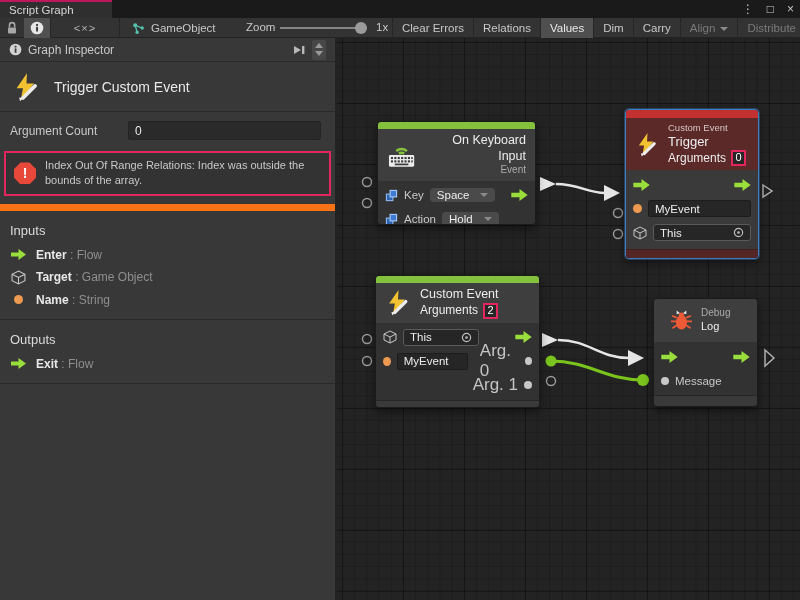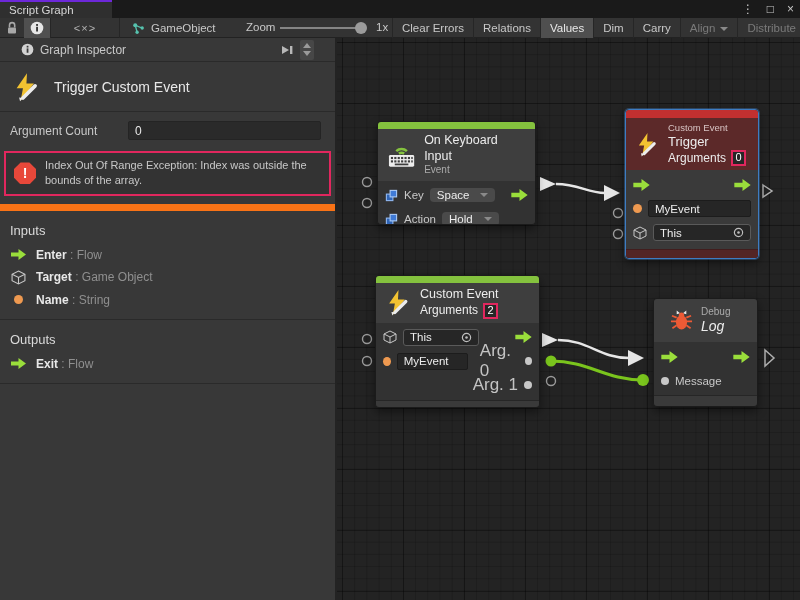--- a/index.html
+++ b/index.html
@@ -1,21 +1,21 @@
 <!DOCTYPE html>
 <html><head>
 <meta charset="utf-8">
 <style>
   html,body{margin:0;padding:0;background:#191919;}
   *{box-sizing:border-box;font-family:"Liberation Sans",sans-serif;}
   .frame{position:relative;width:800px;height:600px;background:#383838;overflow:hidden;}
 
   
   .tabbar{position:absolute;left:0;top:0;width:800px;height:18px;background:#1a1a1a;}
-  .tab{position:absolute;left:0;top:0;width:112px;height:18px;background:#2f2f2f;border-top:2px solid #6d28d9;color:#d6d6d6;font-size:11.5px;padding:2px 16px 0 9px;}
+  .tab{position:absolute;left:0;top:0;width:112px;height:18px;background:#2f2f2f;border-top:2px solid #be185d;color:#d6d6d6;font-size:11.5px;padding:2px 16px 0 9px;}
   .win-controls{position:absolute;right:6px;top:0;height:18px;display:flex;gap:13px;align-items:center;color:#c6c6c6;font-size:12px;}
   .win-controls span{cursor:default;line-height:18px;}
 
   
   .toolbar{position:absolute;left:0;top:18px;width:800px;height:20px;background:#333333;border-bottom:1px solid #222;font-size:11.5px;color:#c8c8c8;}
   .tb-cell{position:absolute;top:0;height:20px;display:flex;align-items:center;justify-content:center;}
   .tb-lock{left:0;width:24px;}
   .tb-info{left:24px;width:26px;background:#505050;}
   .tb-code{left:50px;width:70px;border-left:1px solid #262626;border-right:1px solid #262626;color:#b4b4b4;font-size:11px;letter-spacing:1px;}
   .go-chip{position:absolute;left:132px;top:0;height:20px;display:flex;align-items:center;gap:6px;}
@@ -24,21 +24,21 @@
   .zoom-handle{position:absolute;left:355px;top:4px;width:12px;height:12px;border-radius:50%;background:#9b9b9b;}
   .zoom-val{position:absolute;left:376px;top:3px;}
   .tb-group{position:absolute;left:392px;right:0;top:0;height:20px;display:flex;}
   .tb-btn{height:20px;line-height:20px;padding:0 9px;border-left:1px solid #262626;white-space:nowrap;color:#c8c8c8;}
   .tb-btn.active{background:#4f4f4f;color:#e8e8e8;}
   .tb-btn.disabled{color:#7a7a7a;}
   .caret{display:inline-block;width:0;height:0;border-left:4px solid transparent;border-right:4px solid transparent;border-top:4px solid #8a8a8a;margin-left:5px;vertical-align:middle;}
 
   
   .inspector{position:absolute;left:0;top:38px;width:337px;height:562px;background:#383838;border-right:2px solid #232323;}
-  .insp-header{height:24px;display:flex;align-items:center;gap:6px;padding:0 21px;border-bottom:1px solid #2a2a2a;color:#c8c8c8;font-size:12px;}
+  .insp-header{height:24px;display:flex;align-items:center;gap:6px;padding:0 9px;border-bottom:1px solid #2a2a2a;color:#c8c8c8;font-size:12px;}
   .insp-header .ihtitle{flex:1;}
   .spinner{width:14px;height:20px;background:#474747;border-radius:2px;display:flex;flex-direction:column;align-items:center;justify-content:center;gap:3px;}
   .tri-up{width:0;height:0;border-left:4px solid transparent;border-right:4px solid transparent;border-bottom:5px solid #9a9a9a;}
   .tri-down{width:0;height:0;border-left:4px solid transparent;border-right:4px solid transparent;border-top:5px solid #9a9a9a;}
   .insp-title{display:flex;align-items:center;gap:12px;padding:10px 12px;height:50px;border-bottom:1px solid #2a2a2a;color:#e8e8e8;font-size:14px;}
   .insp-argrow{display:flex;align-items:center;padding:9px 14px 7px 10px;}
   .insp-argrow label{flex:0 0 118px;font-size:12px;color:#c8c8c8;}
   .insp-input{flex:1;height:19px;background:#2a2a2a;border:1px solid #242424;border-radius:2px;color:#e8e8e8;font-size:12px;padding:0 6px;outline:none;}
   .insp-error{margin:4px 4px 8px 4px;border:2px solid #E1275E;background:#333;display:flex;gap:9px;padding:5px 8px;align-items:center;}
   .insp-error .etext{font-size:11px;color:#c8c8c8;line-height:1.4;}
@@ -175,21 +175,21 @@
       <span>Trigger Custom Event</span>
     </div>
 
     <div class="insp-argrow">
       <label>Argument Count</label>
       <input class="insp-input" type="text" value="0" style="">
     </div>
 
     <div class="insp-error">
       <div class="octagon">!</div>
-      <div class="etext">Index Out Of Range Exception: Index was outside the bounds of the array.</div>
+      <div class="etext">Index Out Of Range Relations: Index was outside the bounds of the array.</div>
     </div>
 
     <div class="insp-sect">
       <div class="section-h">Inputs</div>
       <div class="port-row">
         <span class="icon-cell">
             <svg width="15" height="11" viewBox="0 0 15 11">
               <path d="M0 3.5 h7.5 V0 L15 5.5 L7.5 11 V7.5 H0 Z" fill="#9ADE3B"></path>
             </svg>
           </span>
@@ -246,21 +246,21 @@
       <circle cx="281" cy="175" r="4.5" fill="none" stroke="#9a9a9a" stroke-width="1.4"></circle>
       <circle cx="281" cy="196" r="4.5" fill="none" stroke="#9a9a9a" stroke-width="1.4"></circle>
       <circle cx="30" cy="301" r="4.5" fill="none" stroke="#9a9a9a" stroke-width="1.4"></circle>
       <circle cx="30" cy="323" r="4.5" fill="none" stroke="#9a9a9a" stroke-width="1.4"></circle>
       <circle cx="214" cy="343" r="4.5" fill="none" stroke="#9a9a9a" stroke-width="1.4"></circle>
 
       <polygon points="426,147 435,153 426,159" fill="none" stroke="#b0b0b0" stroke-width="1.5"></polygon>
       <polygon points="428,312 437,320 428,328" fill="none" stroke="#b0b0b0" stroke-width="1.5"></polygon>
     </svg>
 
-    <div class="node" style="left:40px;top:83px;width:159px;height:104px;">
+    <div class="node" style="left:40px;top:83px;width:159px;height:104px;text-align:right;">
       <div class="colorbar" style="background:#84C23E;"></div>
       <div class="nhead">
         <svg width="30" height="26" viewBox="0 0 30 26">
           <path d="M9.5 9 A8 8 0 0 1 20.5 9" fill="none" stroke="#84C23E" stroke-width="2.6"></path>
           <path d="M12.3 11.6 A4.6 4.6 0 0 1 17.7 11.6" fill="none" stroke="#84C23E" stroke-width="2.6"></path>
           <rect x="2" y="13" width="26" height="12" rx="1.5" fill="#ededed"></rect>
           <g fill="#3d3d3d">
               <rect x="4" y="15" width="2.2" height="2.2"></rect>
               <rect x="7.5" y="15" width="2.2" height="2.2"></rect>
               <rect x="11" y="15" width="2.2" height="2.2"></rect>
@@ -423,21 +423,21 @@
               <line x1="7" y1="17" x2="2.5" y2="20"></line>
               <line x1="17" y1="9" x2="22" y2="7"></line>
               <line x1="17" y1="13" x2="23" y2="13"></line>
               <line x1="17" y1="17" x2="21.5" y2="20"></line>
             </g>
           <circle cx="12" cy="6.5" r="2.8" fill="#ED5A35"></circle>
           <ellipse cx="12" cy="14" rx="5.8" ry="7.5" fill="#ED5A35"></ellipse>
         </svg>
         <div class="tcol">
           <span class="nsub">Debug</span>
-          <span class="ntitle" style="font-size:14px;font-style:italic;">Log</span>
+          <span class="ntitle" style="font-size:11px;">Log</span>
         </div>
       </div>
       <div class="nbody">
         <div class="prow">
           <svg width="17" height="12" viewBox="0 0 15 11">
               <path d="M0 3.5 h7.5 V0 L15 5.5 L7.5 11 V7.5 H0 Z" fill="#9ADE3B"></path>
             </svg>
           <span class="spacer"></span>
           <svg width="17" height="12" viewBox="0 0 15 11">
               <path d="M0 3.5 h7.5 V0 L15 5.5 L7.5 11 V7.5 H0 Z" fill="#9ADE3B"></path>

